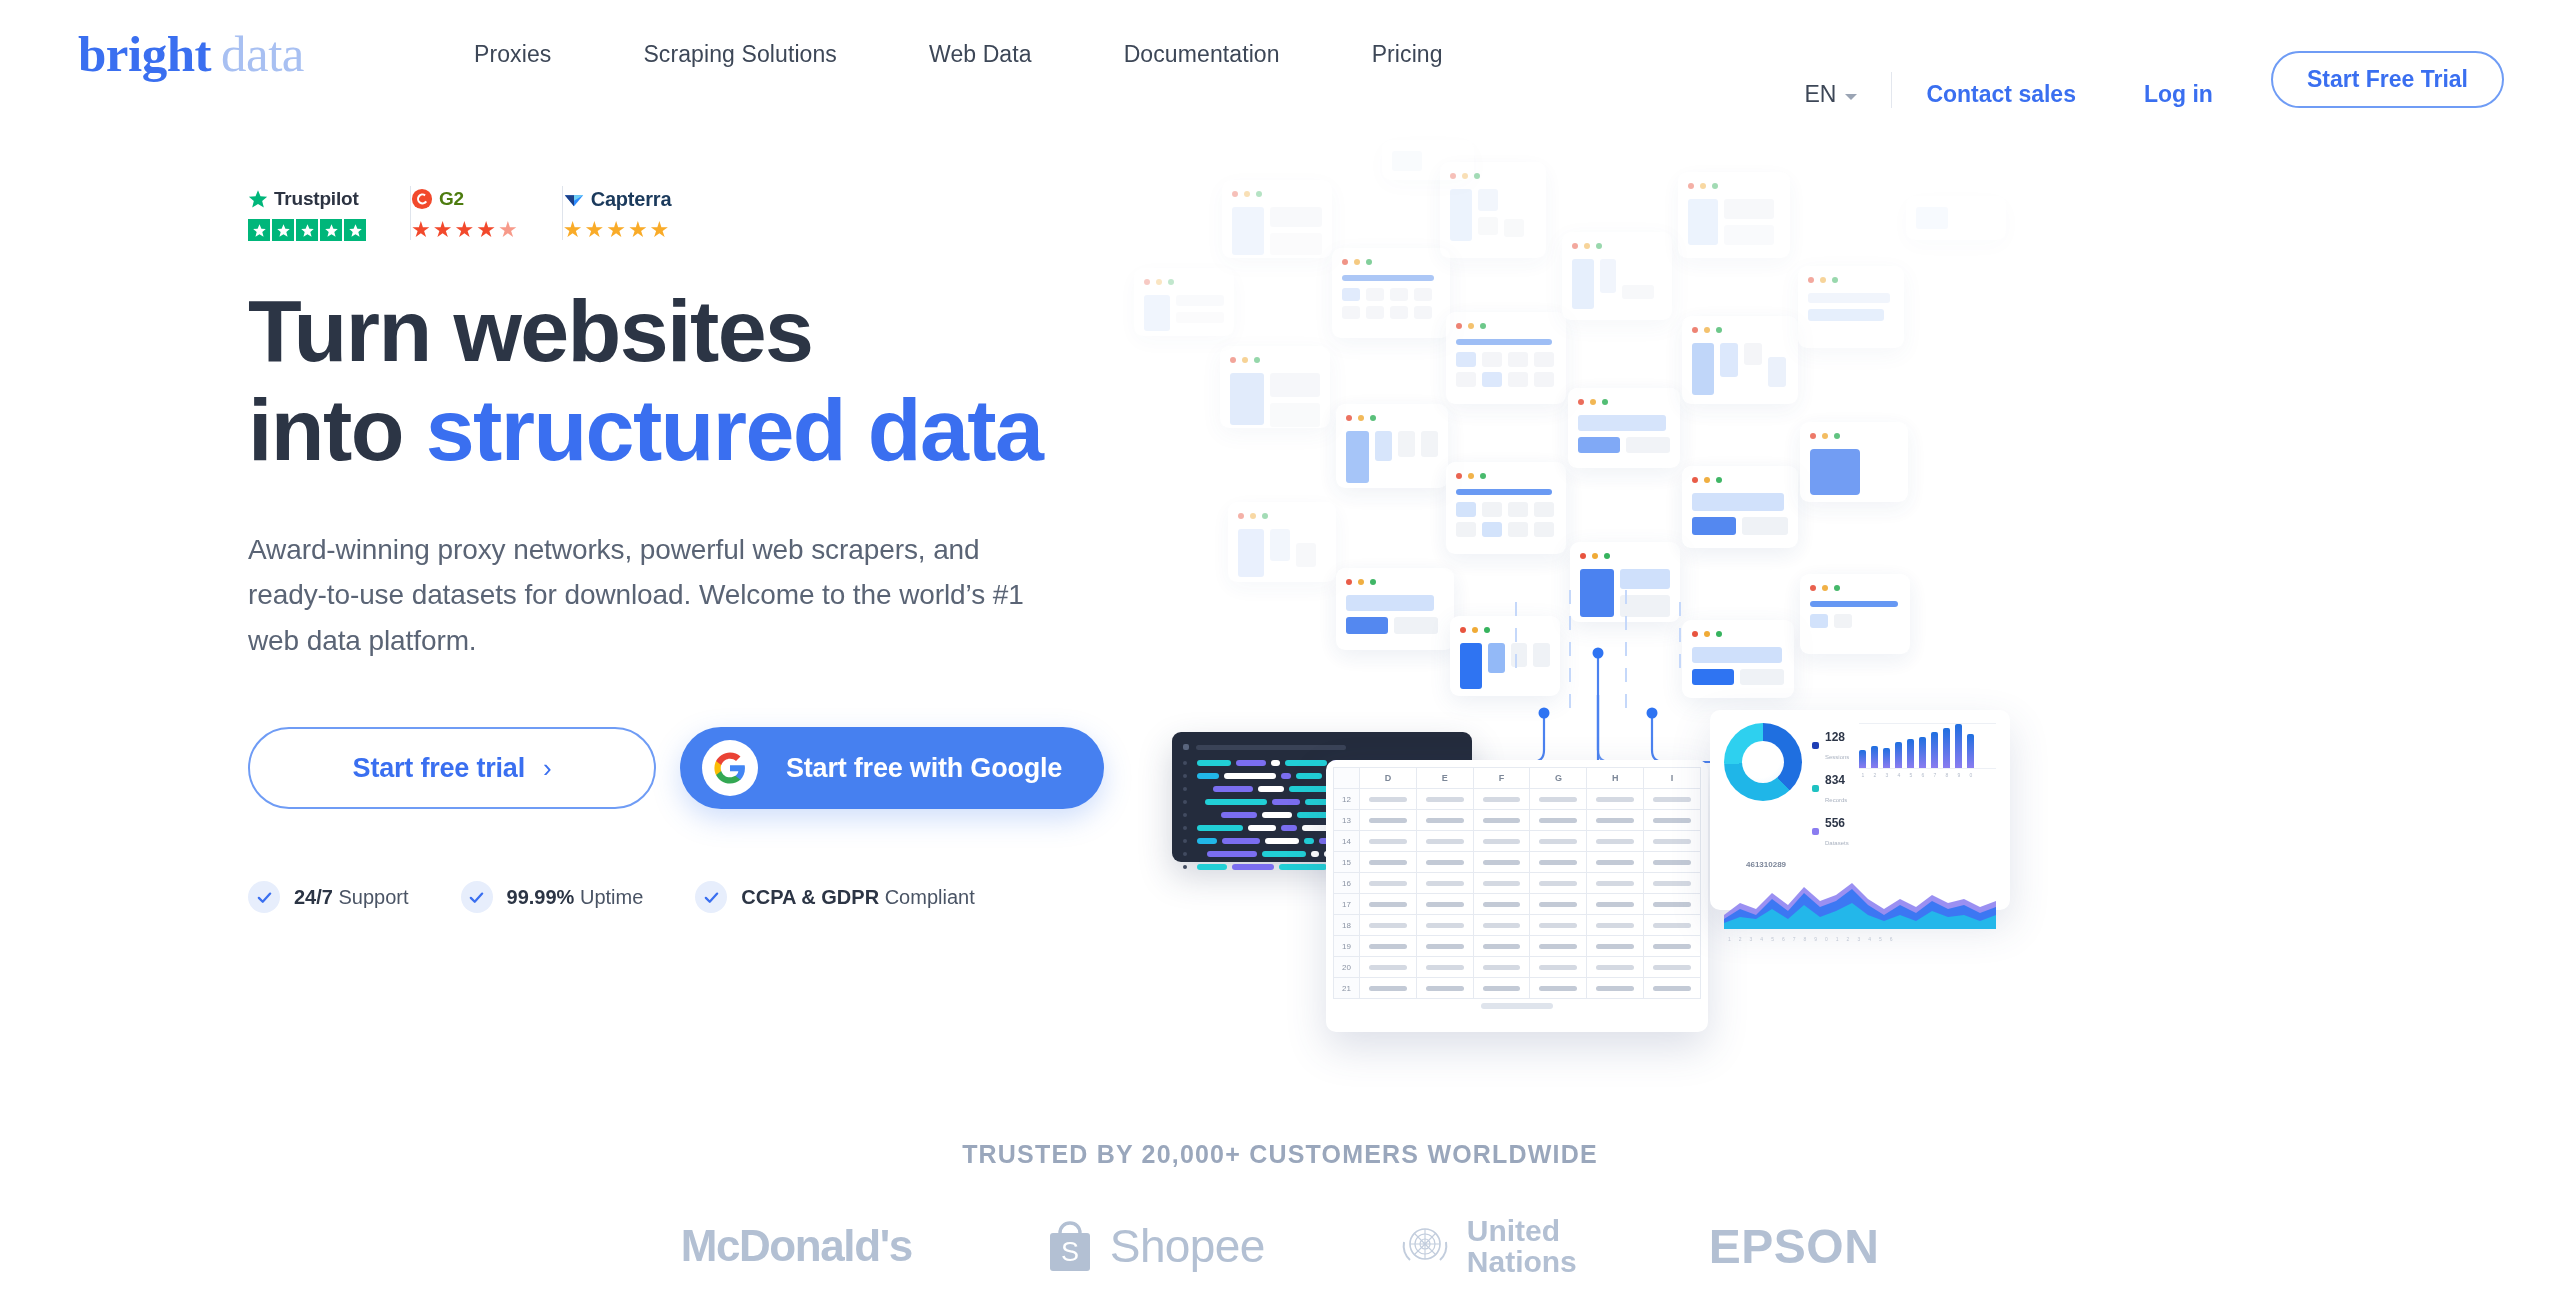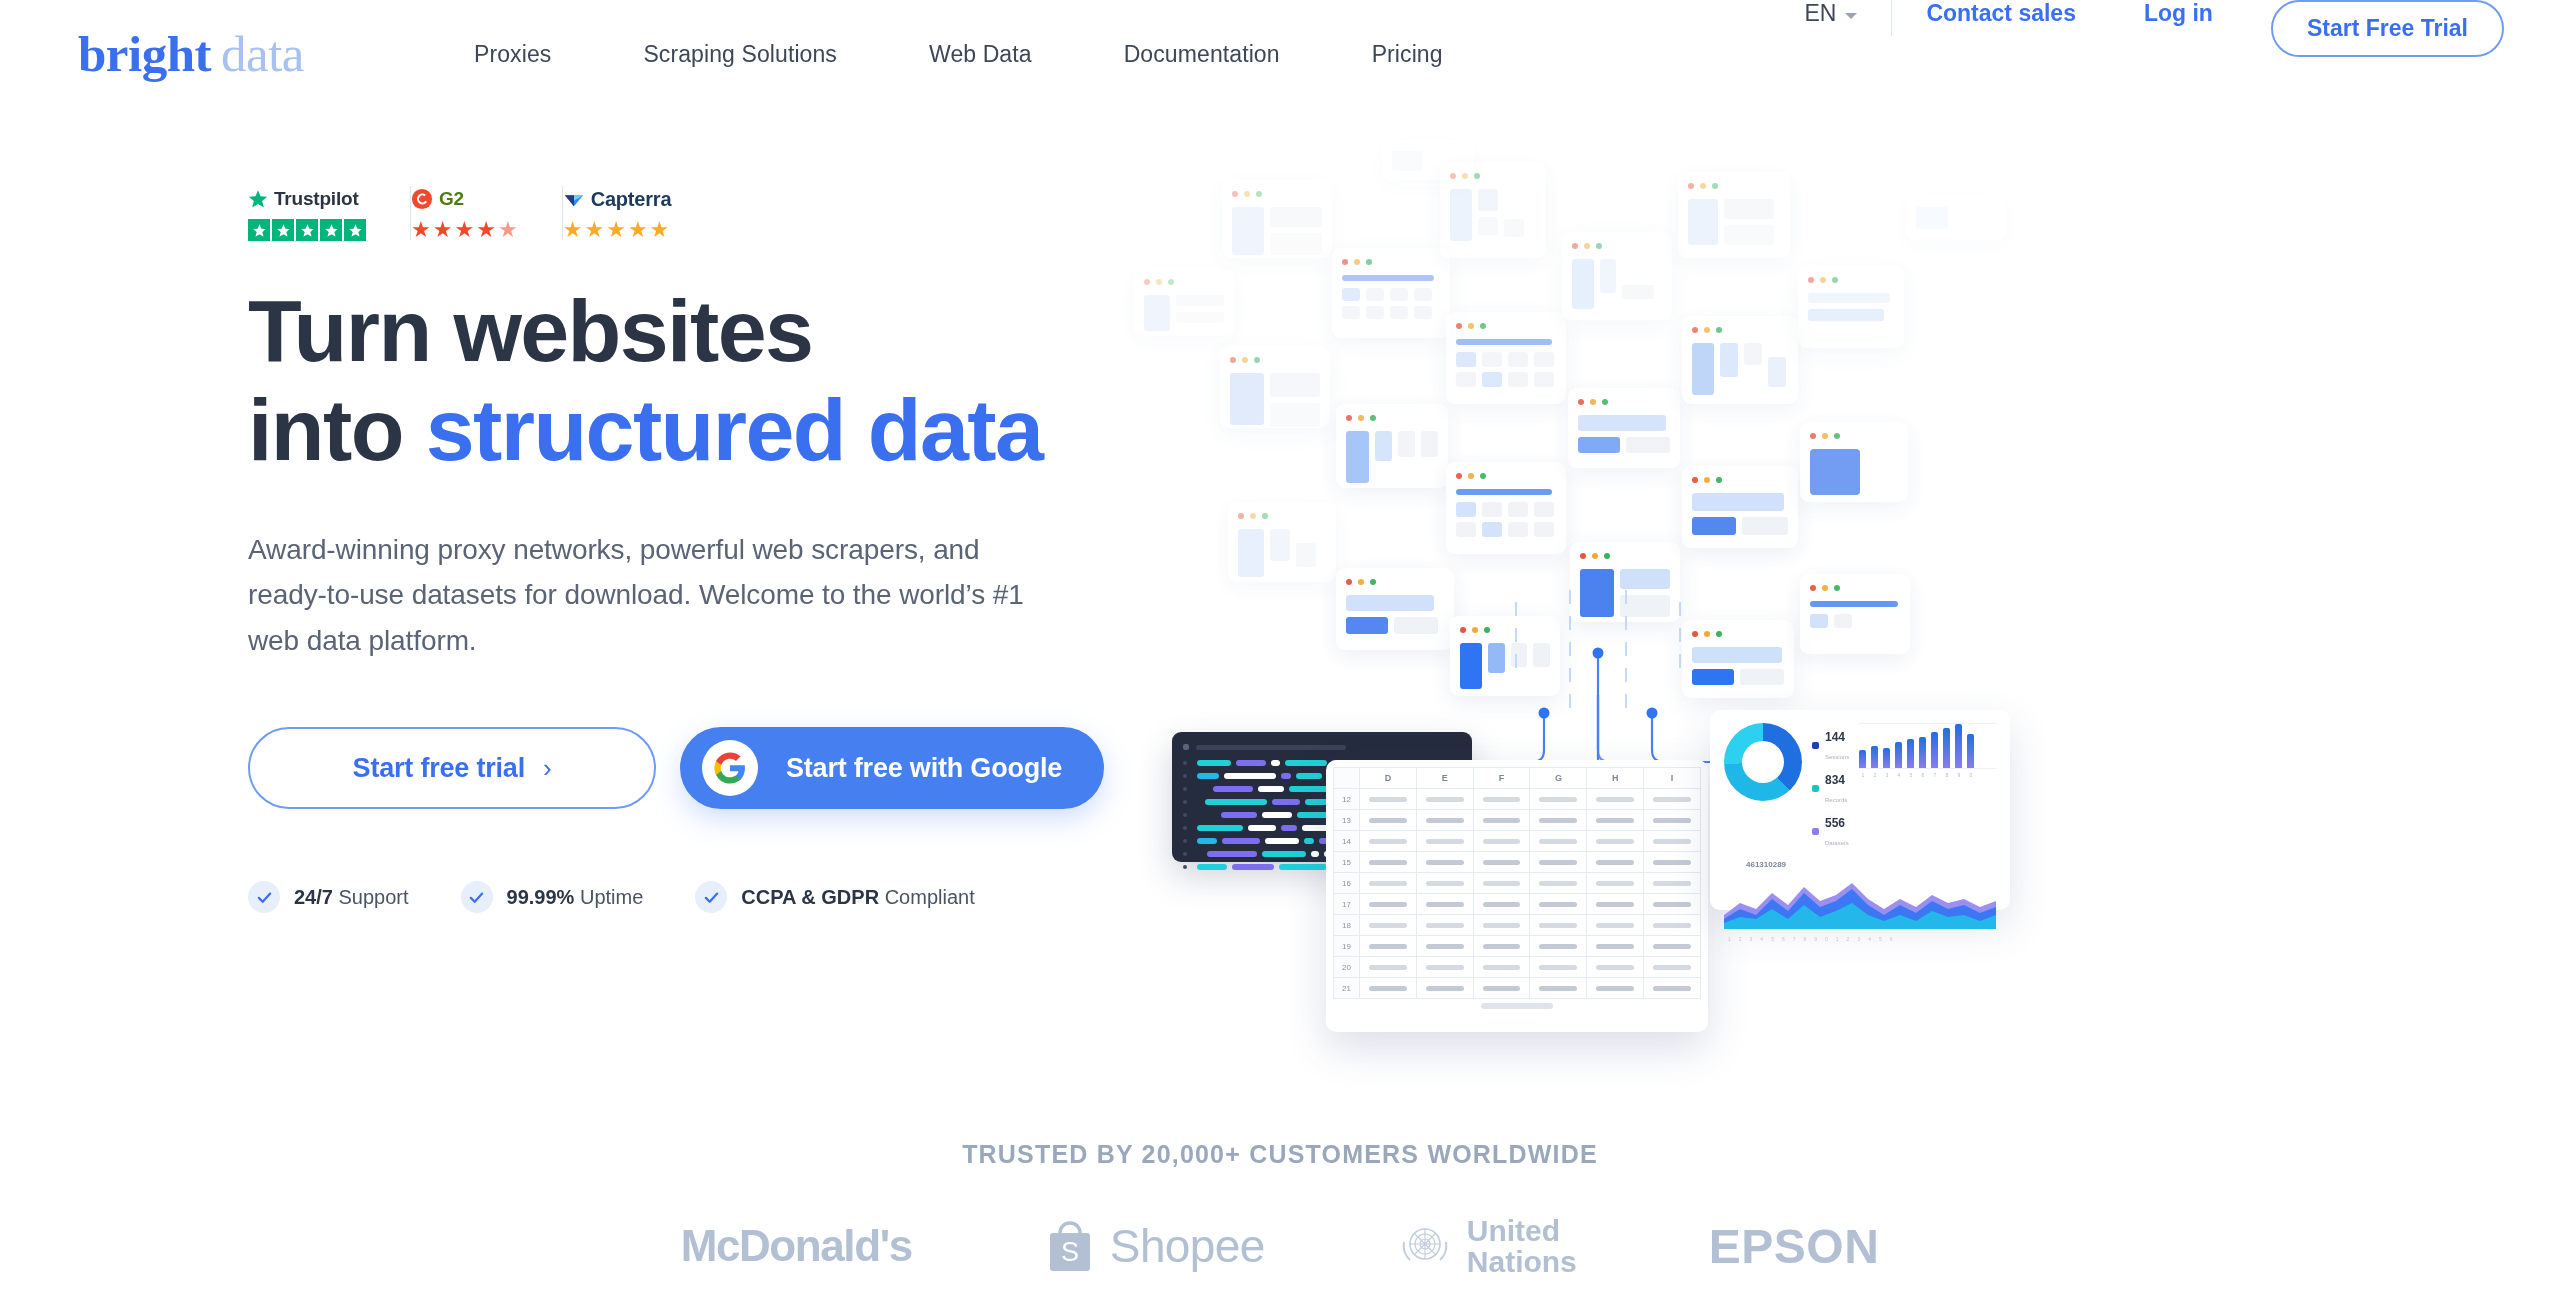--- a/index.html
+++ b/index.html
@@ -25,21 +25,21 @@
   .logo .lg-bright { color: #3a6ff0; font-weight: 700; position: relative; }
   .logo .lg-data { color: #a8c0f2; font-weight: 400; }
 
   .nav { display: flex; align-items: center; margin-left: 124px; gap: 0; }
   .nav-item {
     font-size: 23px; color: #3d4757; padding: 0 46px; white-space: nowrap;
     cursor: pointer; letter-spacing: 0.1px;
   }
   .nav-right {
     position: absolute; right: 56px; top: 0; height: 108px;
-    display: flex; align-items: flex-start; gap: 0;
+    display: flex; align-items: flex-end; gap: 0;
   }
   .lang {
     display: flex; align-items: center; gap: 9px; font-size: 23px;
     color: #3d4757; padding-right: 34px; cursor: pointer;
   }
   .lang .chev {
     width: 0; height: 0; border-left: 6px solid transparent;
     border-right: 6px solid transparent; border-top: 6px solid #9aa4b4;
     position: relative; top: 2px;
   }
@@ -1022,21 +1022,21 @@
       </table>
       <div class="hscroll"></div>
     </div>
 
     <div class="dash">
       <div class="dash-top">
         <div class="donut"></div>
         <div class="legend">
           <div class="lgrow">
             <span class="sw" style="background:#1f3fb5"></span>
-            <span><span class="num">144</span><br><span class="cap">Sessions</span></span>
+            <span><span class="num">128</span><br><span class="cap">Sessions</span></span>
           </div>
           <div class="lgrow">
             <span class="sw" style="background:#1fc2c2"></span>
             <span><span class="num">834</span><br><span class="cap">Records</span></span>
           </div>
           <div class="lgrow">
             <span class="sw" style="background:#8a7cf0"></span>
             <span><span class="num">556</span><br><span class="cap">Datasets</span></span>
           </div>
         </div>

